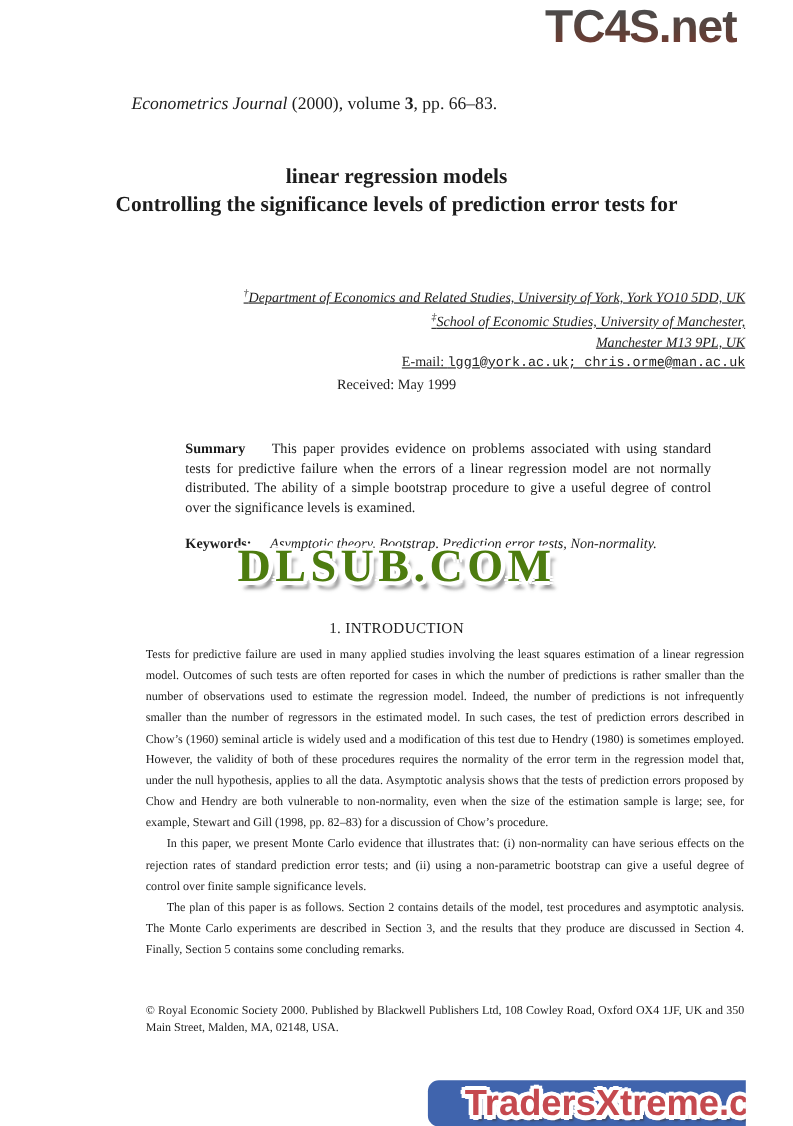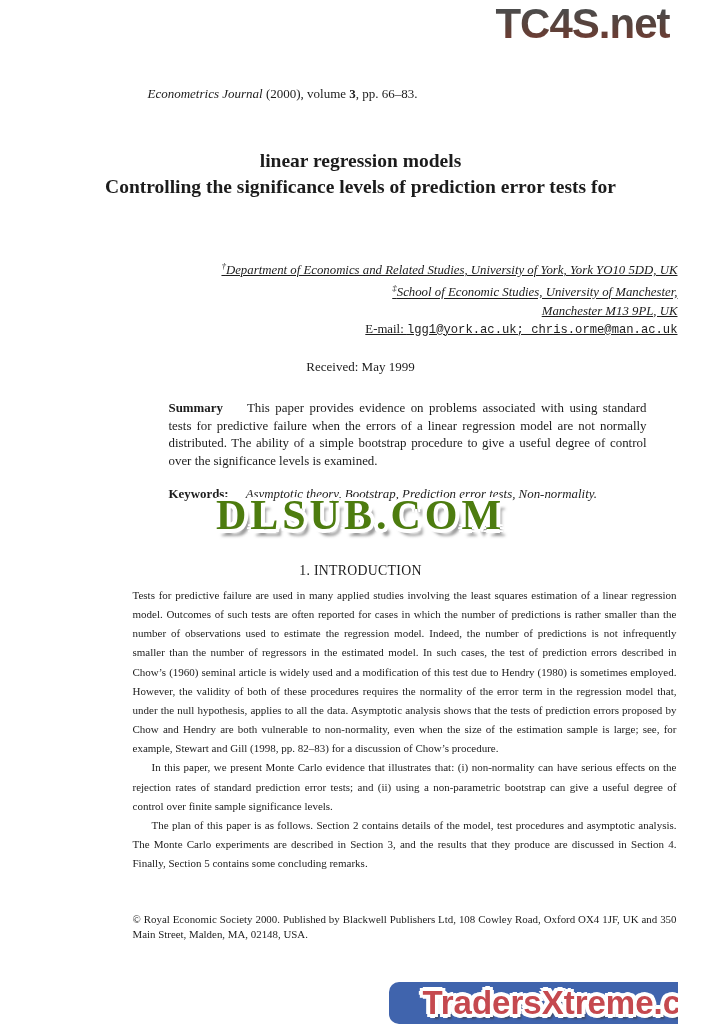--- a/index.html
+++ b/index.html
@@ -35,41 +35,41 @@
   .wm-bottom-text {
     font-family:"Liberation Sans", sans-serif; font-weight:bold;
     font-size:33px; color:#c5494f; white-space:nowrap;
     text-shadow:
       -3px -3px 0 #fff, 3px -3px 0 #fff, -3px 3px 0 #fff, 3px 3px 0 #fff,
       -4px 0 0 #fff, 4px 0 0 #fff, 0 -4px 0 #fff, 0 4px 0 #fff,
       4px 5px 2px rgba(60,60,60,0.6);
   }
 
   
-  .masthead { position:absolute; left:104px; top:86px; font-size:13px; }
+  .masthead { position:absolute; left:76px; top:86px; font-size:16px; }
   .masthead .jname { font-style:italic; }
   .masthead .vol { font-weight:bold; }
 
   .title {
     position:absolute; left:0; right:0; top:148px; text-align:center;
     font-weight:bold; font-size:19.5px; line-height:26px;
   }
   .authors {
     position:absolute; left:0; right:0; top:226px; text-align:center;
     font-variant:small-caps; font-size:15.5px; letter-spacing:0.8px;
   }
   .authors sup { font-size:9px; letter-spacing:0; }
   .affs {
     position:absolute; left:0; right:0; top:257px; text-align:right;
     font-style:italic; font-size:12.8px; line-height:18px;text-decoration:underline;
   }
   .affs sup { font-size:9px; }
   .email-line { font-style:normal; }
   .email-line .mono { font-family:"Liberation Mono", monospace; font-size:12.2px; }
-  .received { position:absolute; left:0; right:0; top:342px; text-align:center; font-size:13px;margin-top:17px; }
+  .received { position:absolute; left:0; right:0; top:342px; text-align:center; font-size:13px; }
 
   .abstract {
     position:absolute; left:125px; width:478px; top:400px;
     font-size:12.9px; line-height:17.6px; text-align:justify;
   }
   .abstract .lbl { font-weight:bold; margin-right:24px; }
   .keywords {
     position:absolute; left:125px; width:478px; top:486px;
     font-size:12.9px; line-height:17.6px;
   }

